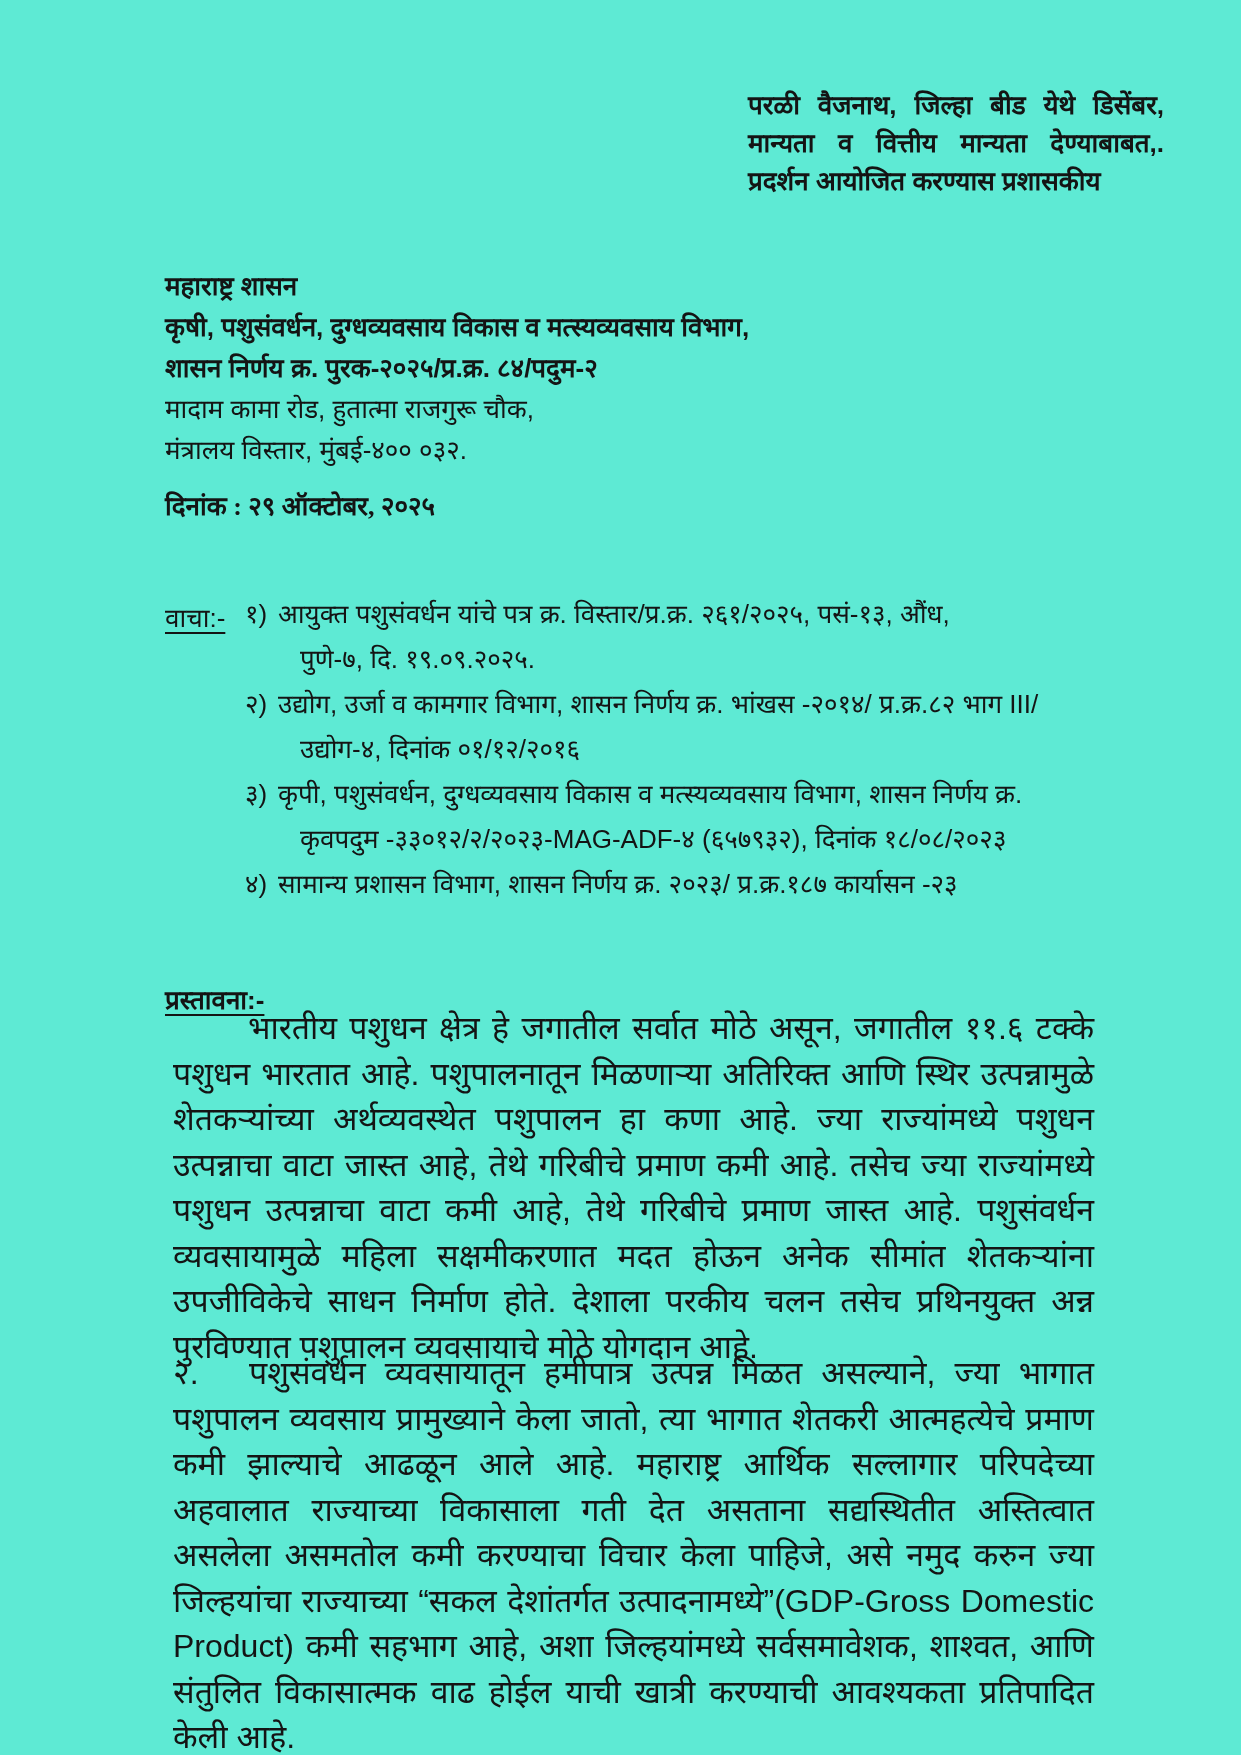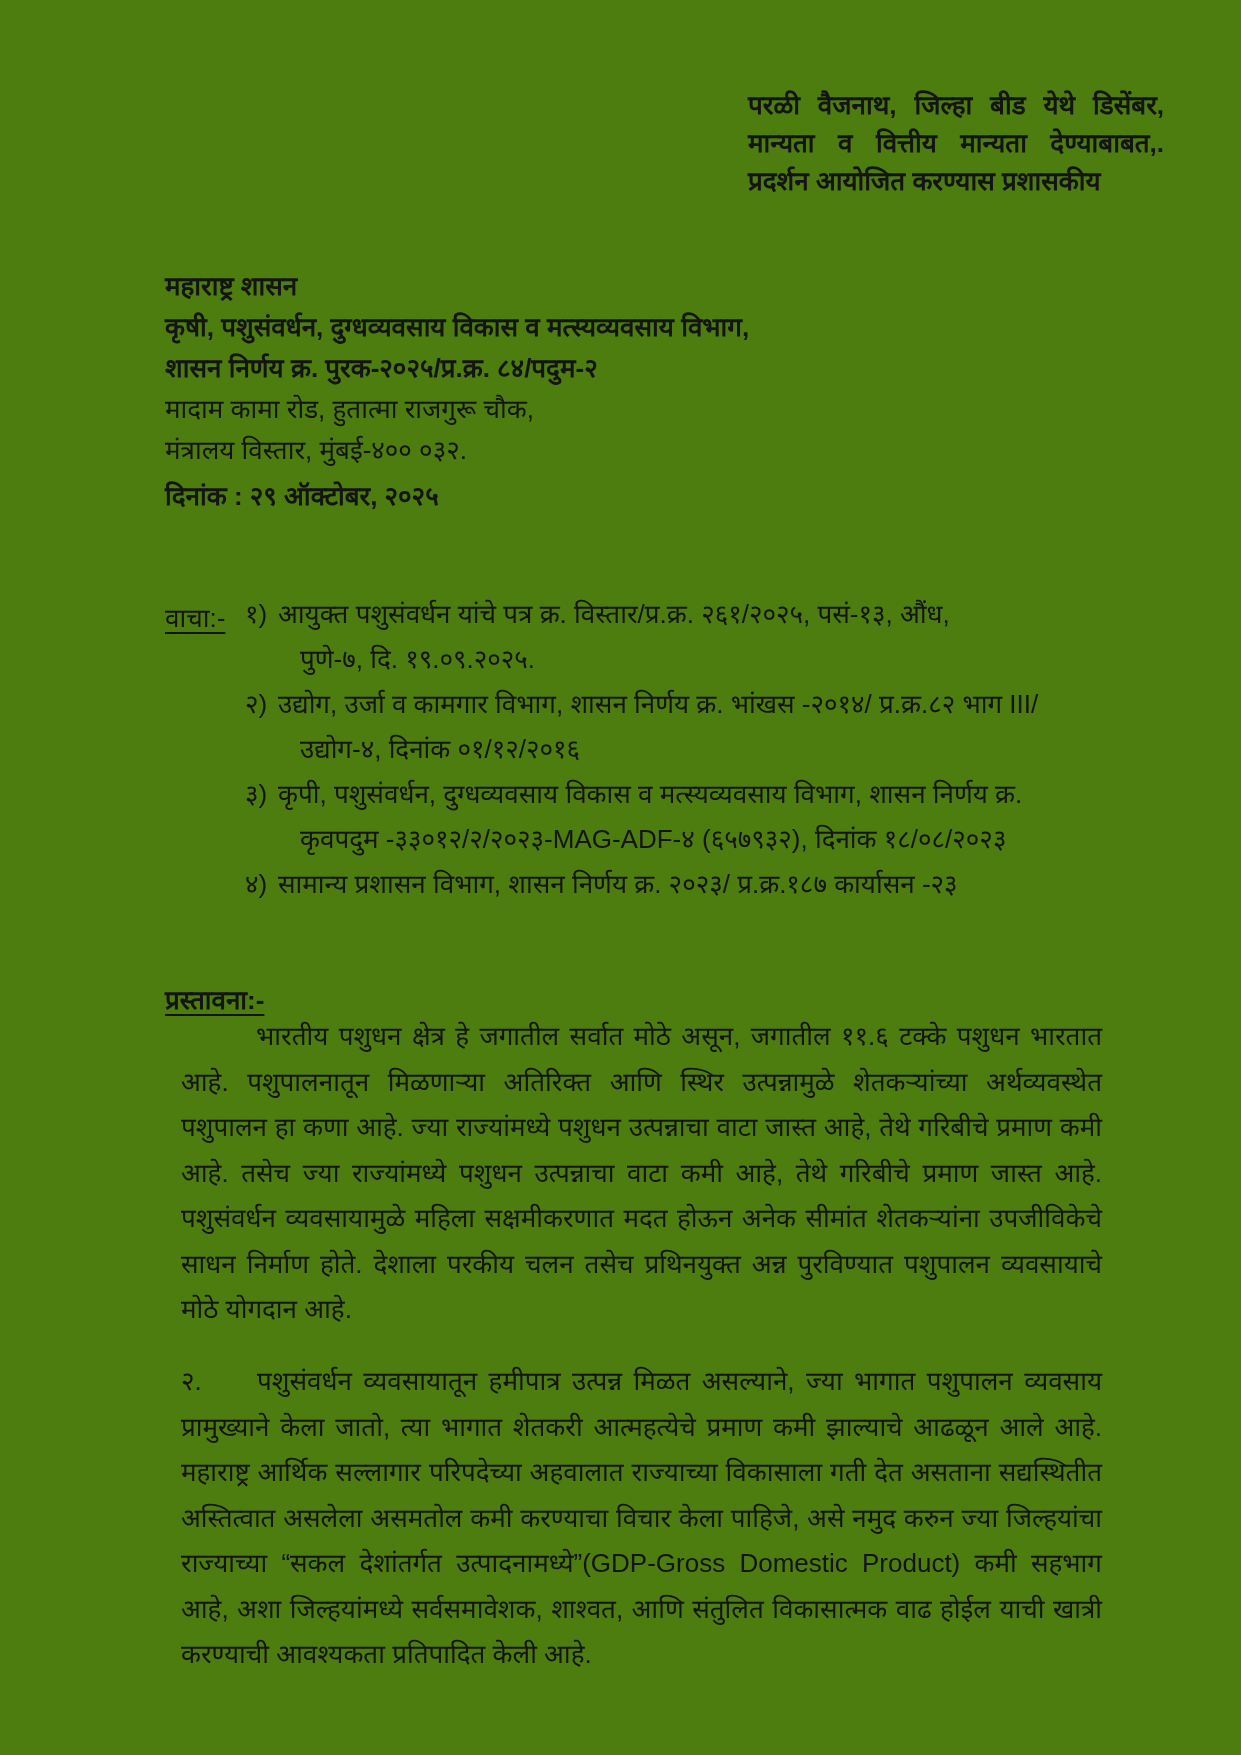--- a/index.html
+++ b/index.html
@@ -1,20 +1,20 @@
 <!DOCTYPE html>
 <html><head>
 <meta charset="utf-8">
 <style>
   html, body { margin: 0; padding: 0; background: #ffffff; }
   .page {
     position: relative;
     width: 1241px;
     height: 1755px;
-    background: #4d7c0f;
+    background: #5eead4;
     color: #141414;
     font-family: "Liberation Sans", "DejaVu Sans", sans-serif;
     font-size: 26px;
     overflow: hidden;
   }
   .bold { font-weight: 700; }
 
   
   .subject-block {
     position: absolute;
@@ -28,21 +28,21 @@
   .subject-line:last-child { text-align-last: left; }
 
   
   .center-header {
     position: absolute;
     left: 165px;
     top: 266px;
     width: 920px;
     line-height: 41px;
   }
-  .center-header .date-line { margin-top: 5px; }
+  .center-header .date-line { margin-top: 15px; font-family: Liberation Serif, serif; }
 
   
   .read-section {
     position: absolute;
     left: 165px;
     top: 592px;
     width: 935px;
     line-height: 45px;
   }
   .read-label {
@@ -66,22 +66,22 @@
     text-decoration: underline;
     text-underline-offset: 5px;
     margin-top: 25px;
   }
   .para {
     position: absolute;
     left: 165px;
     width: 921px;
     text-align: justify;
     line-height: 45.5px;
-    font-size: 26px;
-    margin: 16px;
+    font-size: 32px;
+    margin: 8px;
   }
   .para1 { top: 998px; text-indent: 75px; }
   .para2 { top: 1343px; }
   .para-num { display: inline-block; width: 76px; text-indent: 0; }
 </style>
 </head>
 <body>
 
 <div class="page">
 

